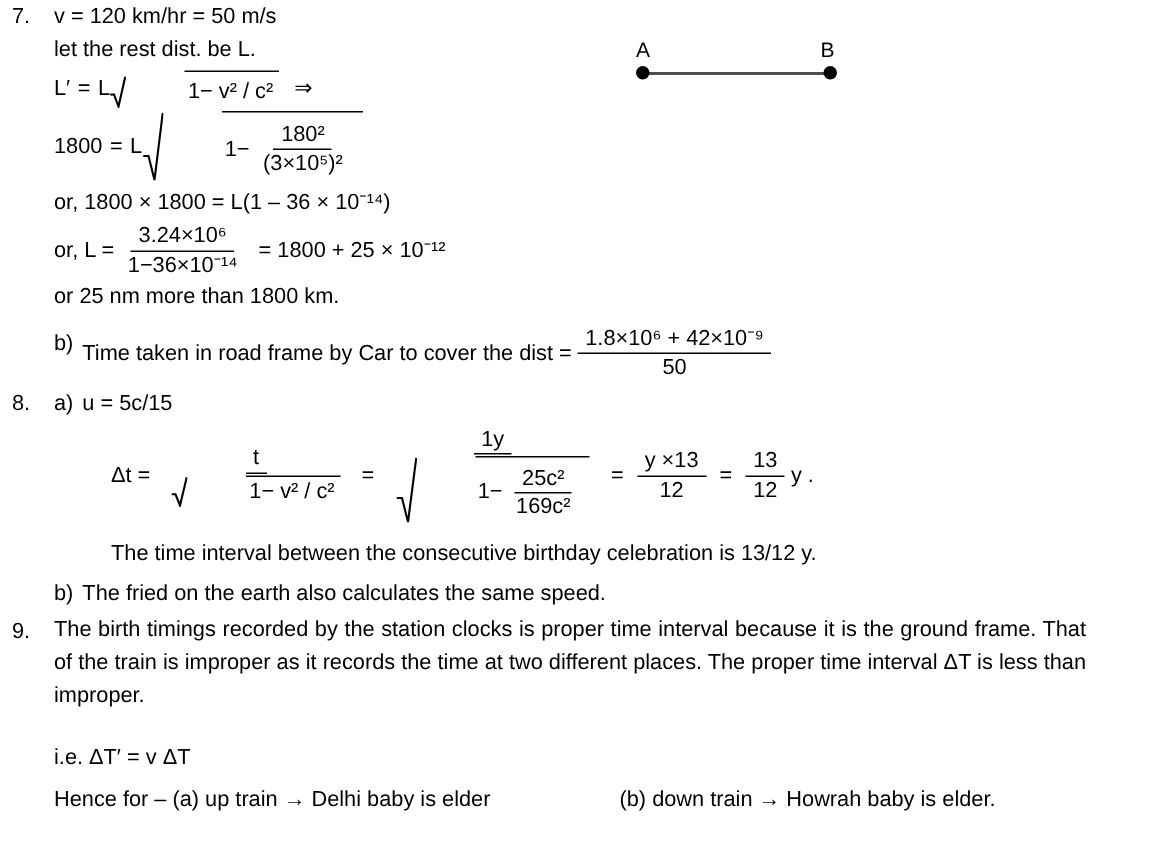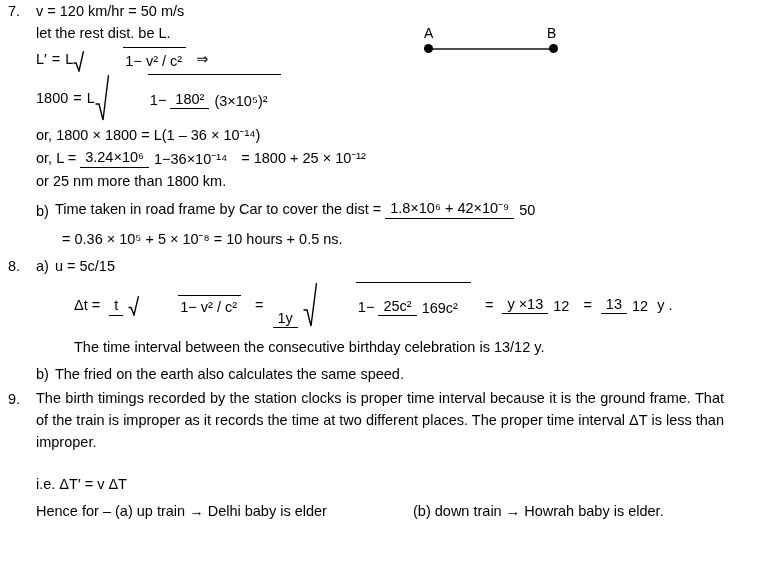--- a/index.html
+++ b/index.html
@@ -70,21 +70,22 @@
   .math {
     display: inline-flex;
     align-items: center;
     white-space: nowrap;
     vertical-align: middle;
   }
 
   
   .frac {
     display: inline-flex;
-    align-items: flex-end;
+    flex-direction: column;
+    align-items: center;
     vertical-align: middle;
     margin: 0 4px;
     text-align: center;
   }
   .frac > .fnum {
     padding: 0 5px 1px 5px;
     border-bottom: 1.3px solid #000;
     white-space: nowrap;
   }
   .frac > .fden {
@@ -243,21 +244,20 @@
           <span class="math">
             <span>Time taken in road frame by Car to cover the dist =</span>
             <span class="frac">
               <span class="fnum">1.8×10⁶ + 42×10⁻⁹</span>
               <span class="fden">50</span>
             </span>
           </span>
         </span>
       </div>
 
-      <div class="line indent-1" style="margin-top:6px;">= 0.36 × 10⁵ + 5 × 10⁻⁸ = 10 hours + 0.5 ns.</div>
 
     </div>
   </div>
 
   <div class="item" style="margin-top:4px;">
     <div class="num">8.</div>
     <div class="body">
 
       <div class="sublist">
         <span class="sublabel">a)</span>

